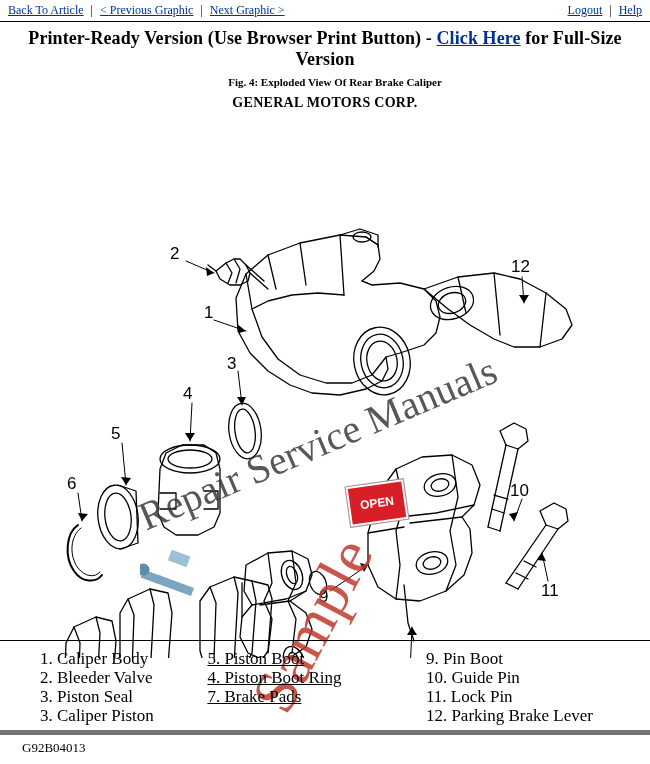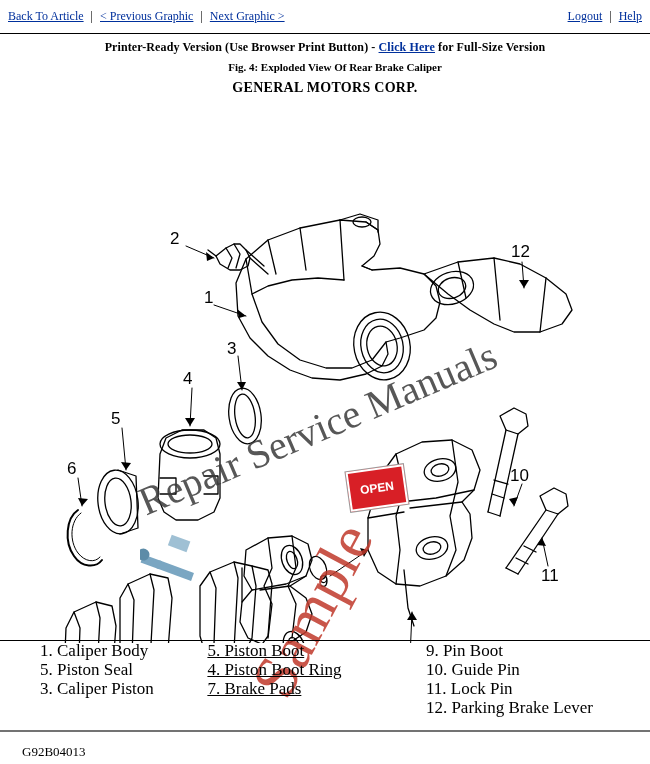--- a/index.html
+++ b/index.html
@@ -11,21 +11,21 @@
     width: 650px;
     height: 764px;
     font-family: "Liberation Serif", serif;
     color: #000;
     overflow: hidden;
     position: relative;
   }
 
   
   .topnav {
-    height: 34px;
+    height: 22px;
     border-bottom: 1px solid #000;
     display: flex;
     align-items: center;
     padding: 0 8px;
     font-family: "Liberation Serif", serif;
     font-size: 12px;
     box-sizing: border-box;
   }
   .topnav .left {
     display: flex;
@@ -46,21 +46,21 @@
   }
   .navsep {
     padding: 0 7px;
     color: #000;
   }
 
   
   .printer-line {
     text-align: center;
     font-weight: bold;
-    font-size: 12px;
+    font-size: 18px;
     padding-top: 6px;
     letter-spacing: 0.1px;
   }
   .printer-line .inline-link {
     color: #00309c;
     text-decoration: underline;
     cursor: pointer;
     font-weight: bold;
   }
 
@@ -142,20 +142,21 @@
     font-family: "Liberation Sans", sans-serif;
   }
 
   
   .legend {
     position: absolute;
     left: 0;
     top: 640px;
     width: 650px;
     border-top: 1px solid #000;
+    padding-top: 8px;
     box-sizing: border-box;
   }
   .legend-cols {
     display: flex;
     padding: 0 40px;
     box-sizing: border-box;
   }
   .legend-col {
     flex: 1;
   }
@@ -167,23 +168,23 @@
     font-family: "Liberation Serif", serif;
     white-space: nowrap;
   }
 
   
   .footer-code {
     position: absolute;
     left: 0;
     top: 730px;
     width: 650px;
-    border-top: 2px solid #737373;
+    border-top: 5px solid #737373;
     box-sizing: border-box;
-    padding: 12px 0 0 22px;
+    padding: 5px 0 0 22px;
     font-size: 13px;
     font-family: "Liberation Serif", serif;
   }
 </style>
 </head>
 <body>
 
 <div class="topnav">
   <div class="left">
     <span class="navlink">Back To Article</span>
@@ -382,21 +383,22 @@
     <span>OPEN</span>
   </div>
 
   <div class="wm-text wm-sample">Sample</div>
 </div>
 
 <div class="legend">
   <div class="legend-cols">
     <div class="legend-col">
       <div class="legend-item">1. Caliper Body</div>
-      <div class="legend-item">5. Piston Seal</div>
+      <div class="legend-item">2. Bleeder Valve</div>
+      <div class="legend-item">3. Piston Seal</div>
       <div class="legend-item">3. Caliper Piston</div>
     </div>
     <div class="legend-col">
       <div class="legend-item">5. Piston Boot</div>
       <div class="legend-item">4. Piston Boot Ring</div>
       <div class="legend-item">7. Brake Pads</div>
     </div>
     <div class="legend-col">
       <div class="legend-item"> 9. Pin Boot</div>
       <div class="legend-item">10. Guide Pin</div>

